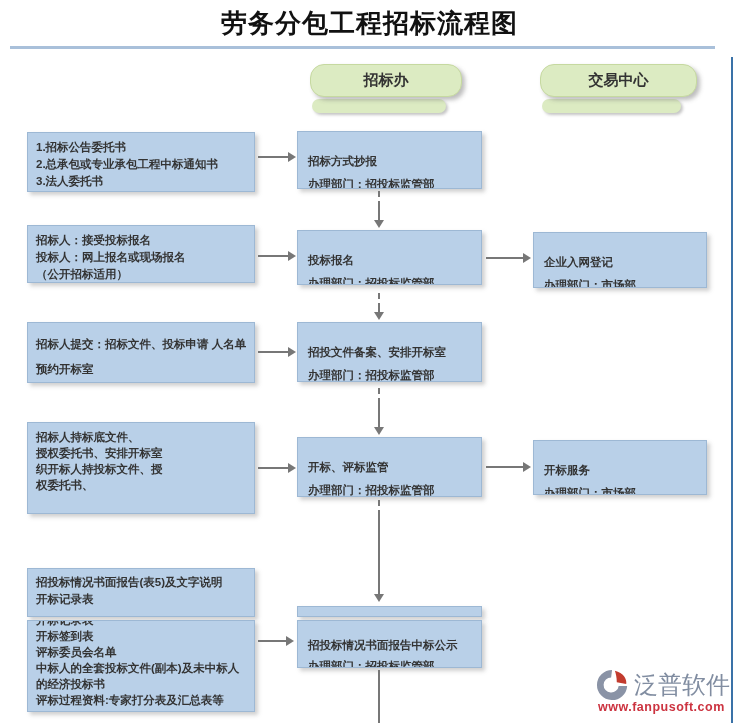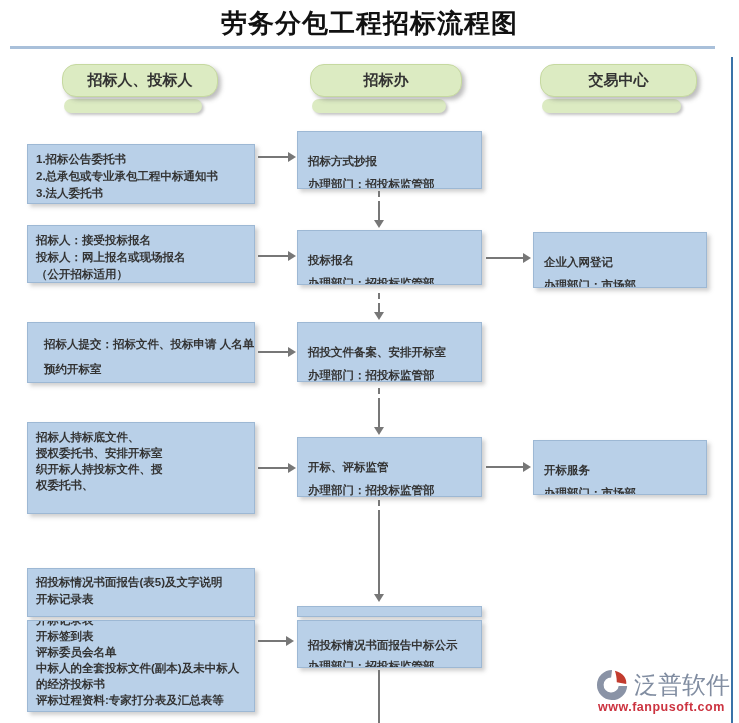--- a/index.html
+++ b/index.html
@@ -22,21 +22,21 @@
     font-size:15px;font-weight:bold;color:#333;box-shadow:3px 3px 4px rgba(110,110,110,.45);z-index:2}
   .pill .sliver{position:absolute;left:2px;right:16px;top:35px;height:14px;background:var(--header-fill);
     border-radius:12px;box-shadow:2px 2px 3px rgba(110,110,110,.4);z-index:1}
 
   .box{position:absolute;background:var(--box-fill);border:1px solid var(--box-border);
     box-shadow:3px 3px 4px rgba(120,120,120,.35);color:var(--text);font-size:11.5px;font-weight:bold;
     overflow:hidden}
   .box .ln{white-space:nowrap}
   .pad6-17{padding:6px 8px}.pad6-17 .ln{line-height:17px}
   .pad6-16{padding:6px 8px}.pad6-16 .ln{line-height:16px}
-  .pad10-25{padding:9px 16px}.pad10-25 .ln{line-height:25px}
+  .pad10-25{padding:9px 8px}.pad10-25 .ln{line-height:25px}
   .pad7-23{padding:18px 10px}.pad7-23 .ln{line-height:23px}
   .pad5-21{padding:14px 10px}.pad5-21 .ln{line-height:21px}
   .clipTop{padding:0 8px}.clipTop .inner{margin-top:-9px}.clipTop .ln{line-height:16px}
 
   .harrow{position:absolute;height:2px;background:var(--arrow)}
   .harrow::after{content:"";position:absolute;right:-8px;top:-4px;width:0;height:0;
     border-left:8px solid var(--arrow);border-top:5px solid transparent;border-bottom:5px solid transparent}
 
   .vconn{position:absolute;width:10px;display:flex;flex-direction:column;align-items:center}
   .vdash{width:2px;height:6px;background:var(--arrow);margin-bottom:4px}
@@ -51,34 +51,30 @@
 </style>
 </head>
 <body>
 
 <div class="stage">
 
   <div class="title">劳务分包工程招标流程图</div>
   <div class="divider"></div>
   <div class="frame"></div>
 
-  <div class="pill" style="left:62px;top:64px;width:156px">
-    <div class="sliver"></div>
-    <div class="main">招标人、投标人</div>
-  </div>
   <div class="pill" style="left:310px;top:64px;width:152px">
     <div class="sliver"></div>
     <div class="main">招标办</div>
   </div>
   <div class="pill" style="left:540px;top:64px;width:157px">
     <div class="sliver"></div>
     <div class="main">交易中心</div>
   </div>
 
-  <div class="box pad6-17" style="left:27px;top:144px;width:228px;height:60px">
+  <div class="box pad6-17" style="left:27px;top:132px;width:228px;height:60px">
     <div class="ln">1.招标公告委托书</div>
     <div class="ln">2.总承包或专业承包工程中标通知书</div>
     <div class="ln">3.法人委托书</div>
   </div>
   <div class="box pad6-17" style="left:27px;top:225px;width:228px;height:58px">
     <div class="ln">招标人：接受投标报名</div>
     <div class="ln">投标人：网上报名或现场报名</div>
     <div class="ln">（公开招标适用）</div>
   </div>
   <div class="box pad10-25" style="left:27px;top:322px;width:228px;height:61px">

